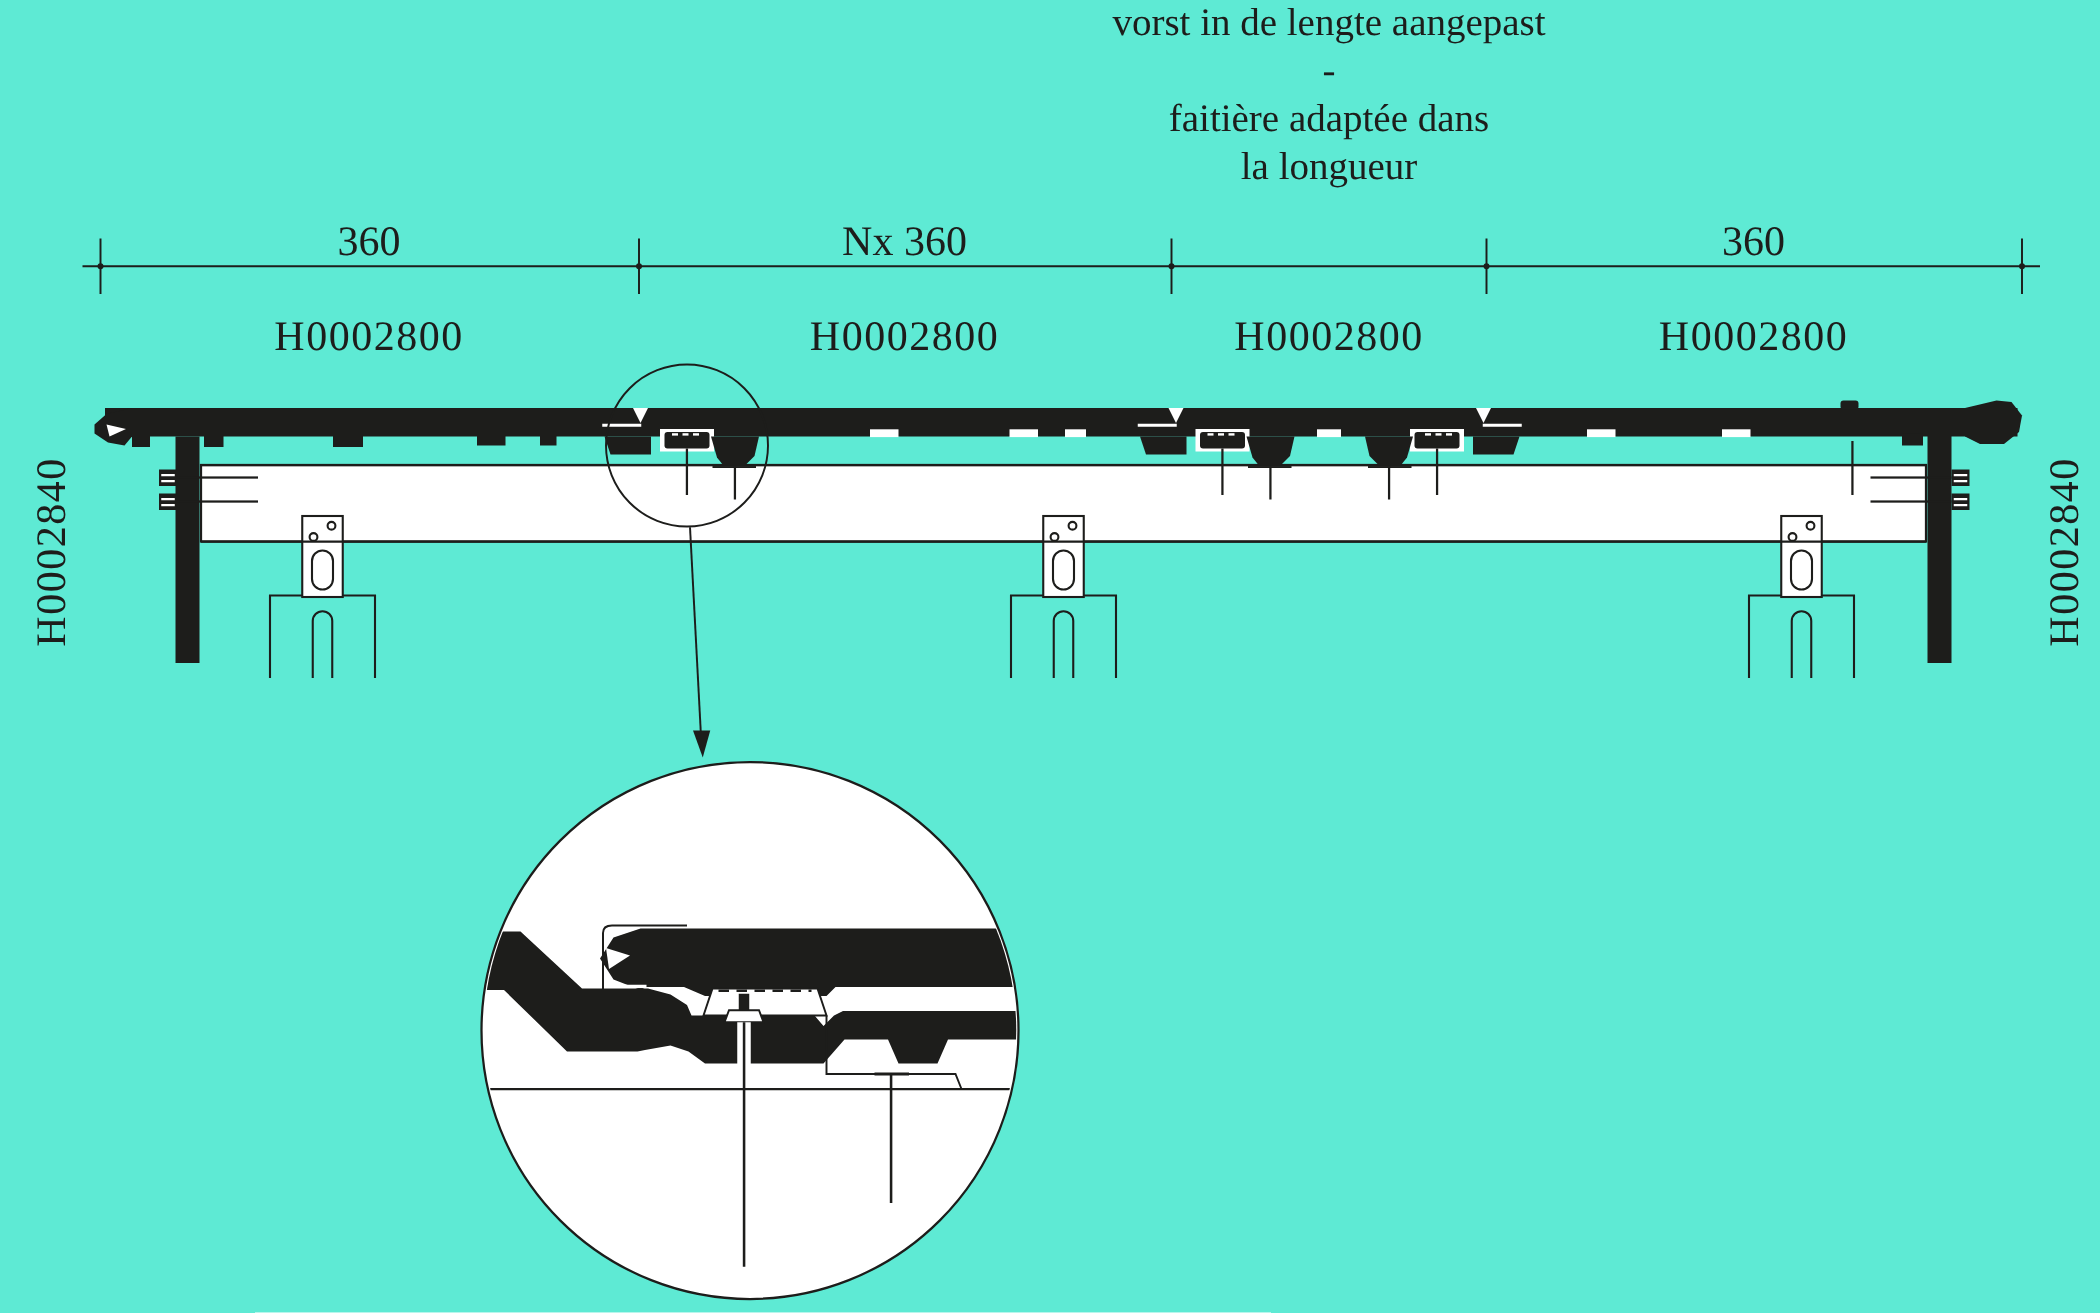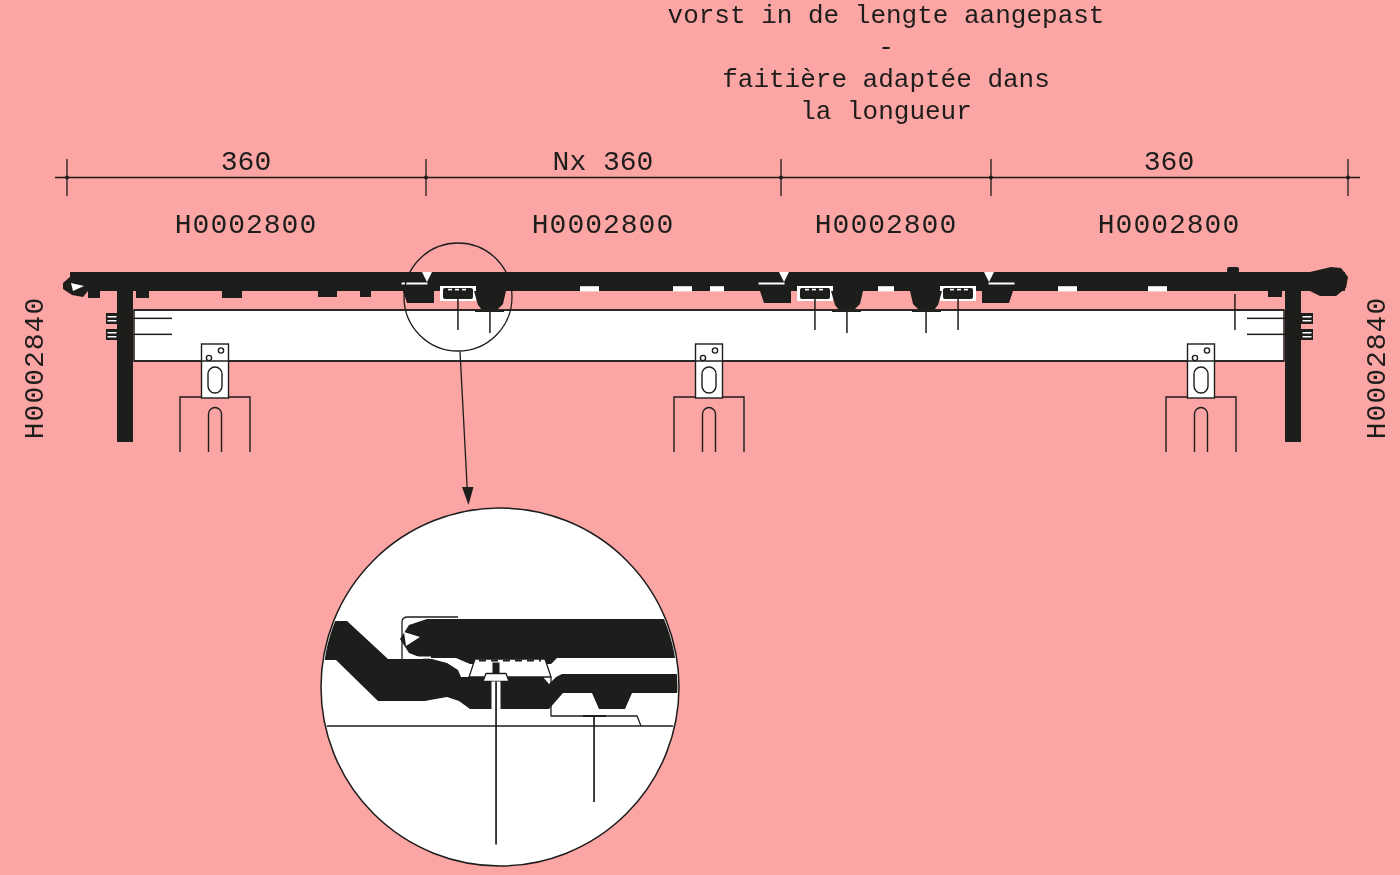--- a/index.html
+++ b/index.html
@@ -1,17 +1,17 @@
 <!DOCTYPE html>
 <html><head>
 <meta charset="utf-8">
 <style>
   html,body{margin:0;padding:0;background:#ffffff;}
-  .stage{position:relative;width:1400px;height:875px;background:#fca5a5;overflow:hidden;
-         font-family:Liberation Mono, monospace;}
+  .stage{position:relative;width:1400px;height:875px;background:#5eead4;overflow:hidden;
+         font-family:Liberation Serif, serif;}
   svg{display:block;}
   text{fill:#1d1d1b;}
   .note-text{font-size:26px;}
   .dim-text{font-size:28px;}
   .part-text{font-size:28px;letter-spacing:1px;}
   .side-text{font-size:28px;letter-spacing:1px;}
 </style>
 </head>
 <body>
 

